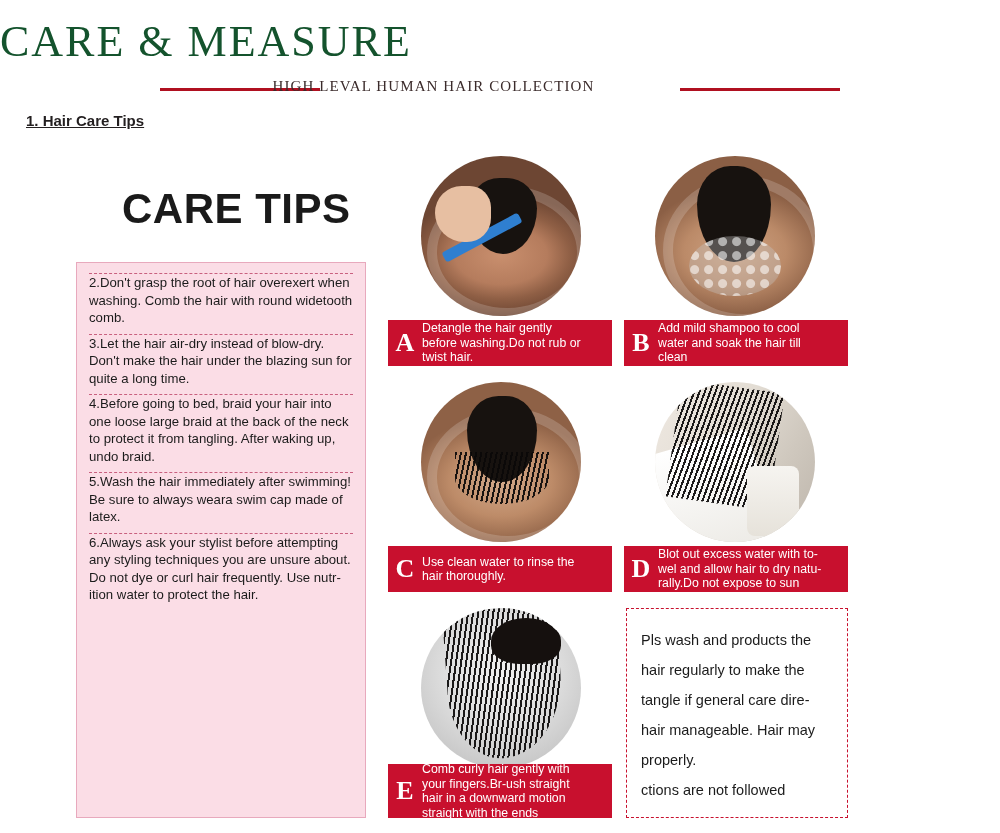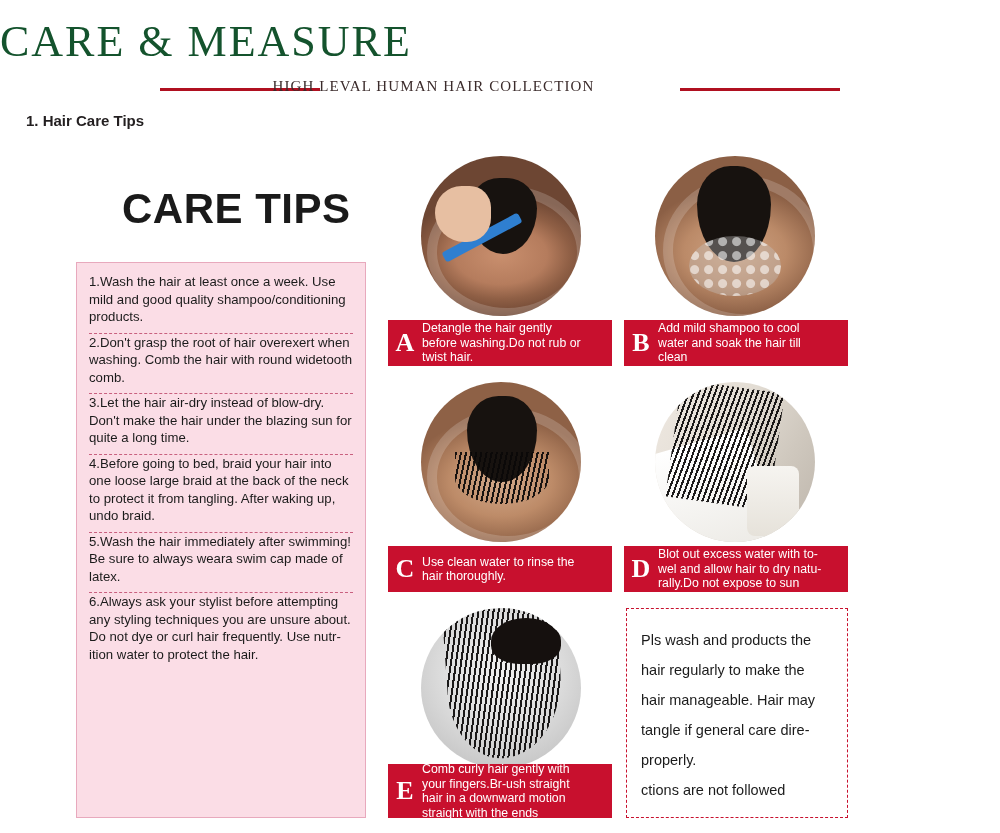--- a/index.html
+++ b/index.html
@@ -53,20 +53,21 @@
     color: #3b2b2b;
   }
 
   
   .section-heading {
     position: absolute;
     left: 26px; top: 112px;
     font-size: 15px;
     font-weight: bold;
     color: #231f20;
+    text-decoration: underline;
   }
 
   
   .care-tips-title {
     position: absolute;
     left: 122px; top: 185px;
     font-size: 42px;
     font-weight: bold;
     letter-spacing: 0.5px;
     color: #1a1a1a;
@@ -196,21 +197,20 @@
   <div class="header-rule-left"></div>
   <div class="header-rule-right"></div>
   <div class="header-sub">HIGH LEVAL HUMAN HAIR COLLECTION</div>
 </div>
 
 <div class="section-heading">1. Hair Care Tips</div>
 
 <div class="care-tips-title">CARE TIPS</div>
 
 <div class="tips-box">
-  <div class="tip">1.Wash the hair at least once a week. Use mild and good quality shampoo/conditioning products.</div>
   <hr class="tip-sep">
   <div class="tip">2.Don't grasp the root of hair overexert when washing. Comb the hair with round widetooth comb.</div>
   <hr class="tip-sep">
   <div class="tip">3.Let the hair air-dry instead of blow-dry. Don't make the hair under the blazing sun for quite a long time.</div>
   <hr class="tip-sep">
   <div class="tip">4.Before going to bed, braid your hair into one loose large braid at the back of the neck to protect it from tangling. After waking up, undo braid.</div>
   <hr class="tip-sep">
   <div class="tip">5.Wash the hair immediately after swimming! Be sure to always weara swim cap made of latex.</div>
   <hr class="tip-sep">
   <div class="tip">6.Always ask your stylist before attempting any styling techniques you are unsure about. Do not dye or curl hair frequently. Use nutr-ition water to protect the hair.</div>
@@ -262,17 +262,17 @@
   <div style="position:absolute; left:70px; top:10px; width:70px; height:46px; background:#15100e; border-radius:50% 50% 40% 40%;"></div>
 </div>
 <div class="caption" style="left:388px; top:764px; width:224px; height:54px;">
   <div class="caption-letter">E</div>
   <div class="caption-text">Comb curly hair gently with your fingers.Br-ush straight hair in a downward motion straight with the ends</div>
 </div>
 
 <div class="note-box">
   <div>Pls wash and products the</div>
   <div>hair regularly to make the</div>
+  <div>tangle if general care dire-</div>
   <div>hair manageable. Hair may</div>
-  <div>tangle if general care dire-</div>
   <div>properly.</div>
   <div>ctions are not followed</div>
 </div>
 
 </body></html>

